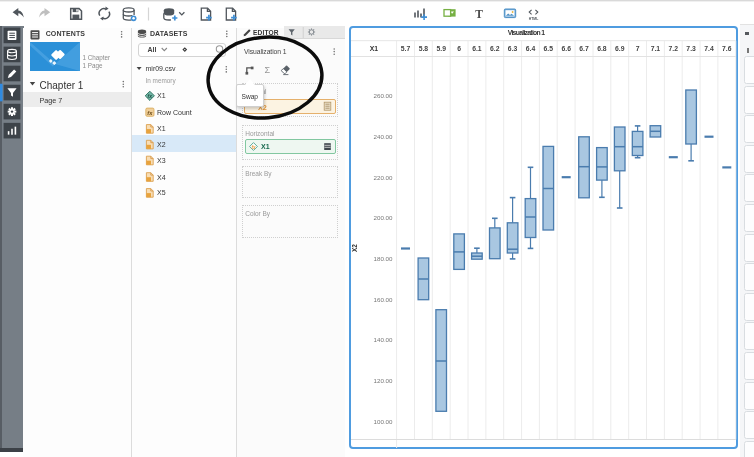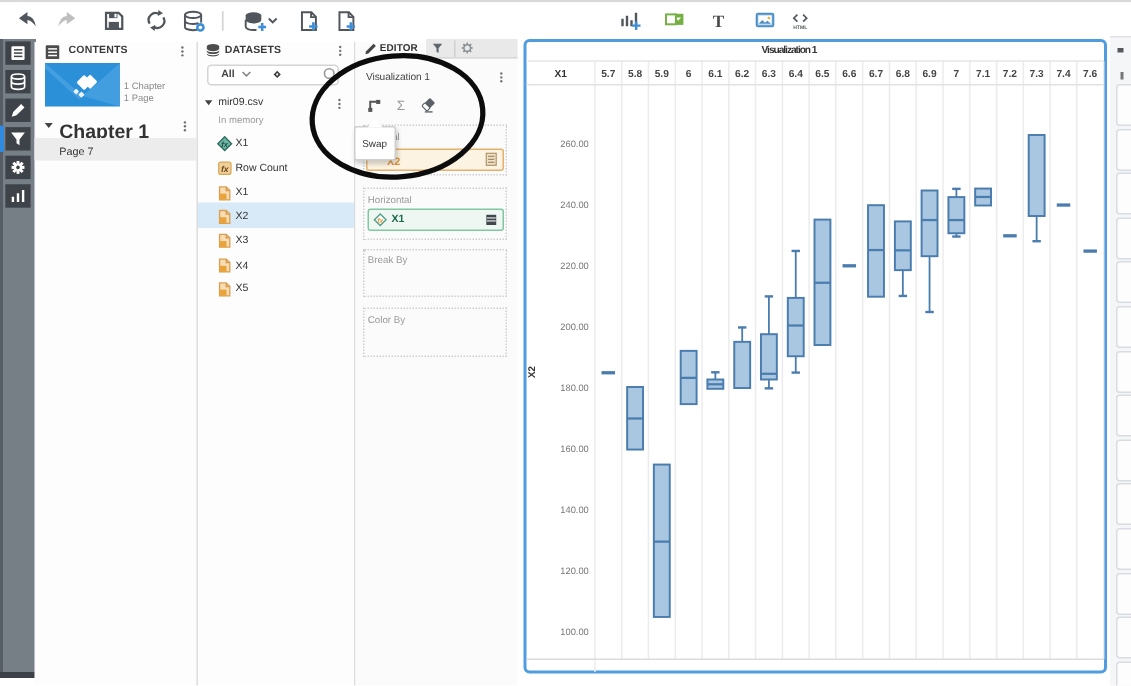--- a/index.html
+++ b/index.html
@@ -24,21 +24,21 @@
     <g fill="#fff">
       <rect x="22.4" y="9.3" width="7.4" height="7.4" rx="1" transform="rotate(45 26.1 13)"></rect>
       <rect x="26.6" y="9" width="7" height="7" rx="1" transform="rotate(45 30.1 12.5)"></rect>
       <rect x="19.4" y="17.6" width="2.8" height="2.8" rx="0.5" transform="rotate(45 20.8 19)" opacity=".9"></rect>
       <rect x="22.8" y="19.6" width="3" height="3" rx="0.5" transform="rotate(45 24.3 21.1)" opacity=".9"></rect>
     </g>
   </svg>
 </div>
 <div class="abs" style="left:82.5px;top:54.2px;font-size:6.3px;color:#8a8a8a">1 Chapter</div>
 <div class="abs" style="left:82.5px;top:62.4px;font-size:6.3px;color:#8a8a8a">1 Page</div>
-<div class="abs" style="left:39.5px;top:80.3px;font-size:13px;font-weight:bold;color:#333">Chapter 1</div>
+<div class="abs" style="left:39.5px;top:80.3px;font-size:10px;font-weight:normal;color:#333">Chapter 1</div>
 <div class="abs" style="left:23px;top:92px;width:108px;height:15px;background:#ececec"></div>
 <div class="abs" style="left:39.5px;top:96.2px;font-size:7.2px;color:#333">Page 7</div>
 
 <div class="abs hdr" style="left:149.9px;top:30.3px;">DATASETS</div>
 <div class="abs" style="left:138px;top:42.5px;width:88px;height:14.5px;border:1px solid #d4d4d4;border-radius:3px;background:#fff;box-sizing:border-box"></div>
 <div class="abs" style="left:147.5px;top:46px;font-size:7px;font-weight:600;color:#444">All</div>
 <div class="abs" style="left:145.5px;top:65px;font-size:7px;color:#333">mir09.csv</div>
 <div class="abs" style="left:145.5px;top:77px;font-size:6.4px;color:#9a9a9a">In memory</div>
 <div class="abs" style="left:132px;top:134.8px;width:104px;height:17px;background:#d8e9f8"></div>
 <div class="abs" style="left:157px;top:92.3px;font-size:7px;color:#333">X1</div>

